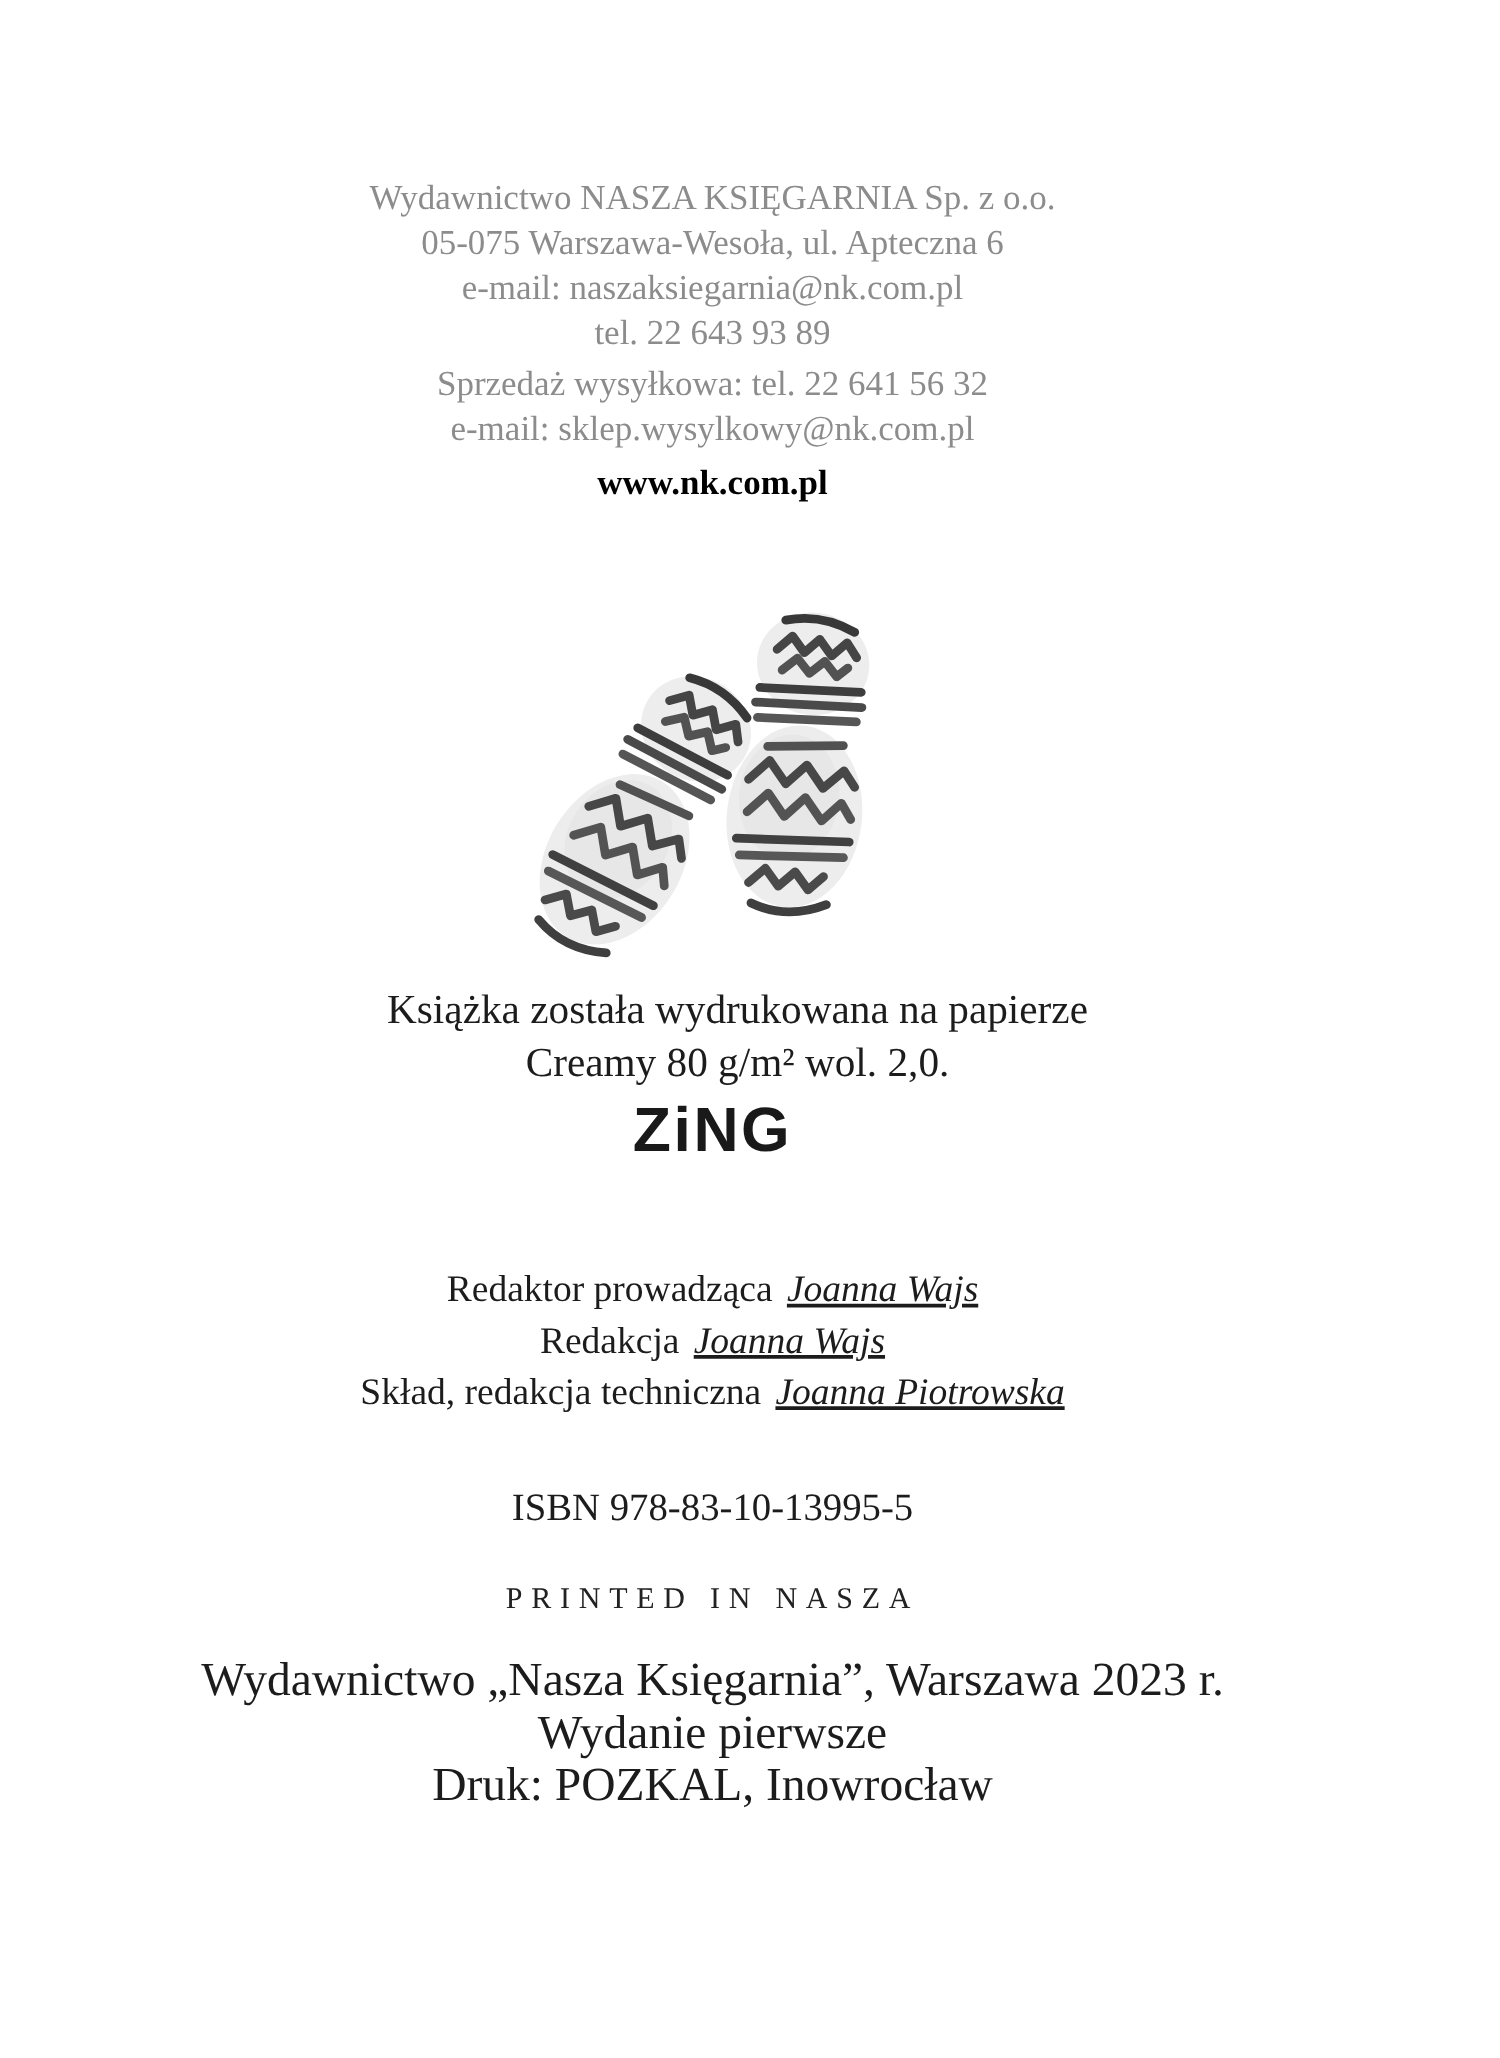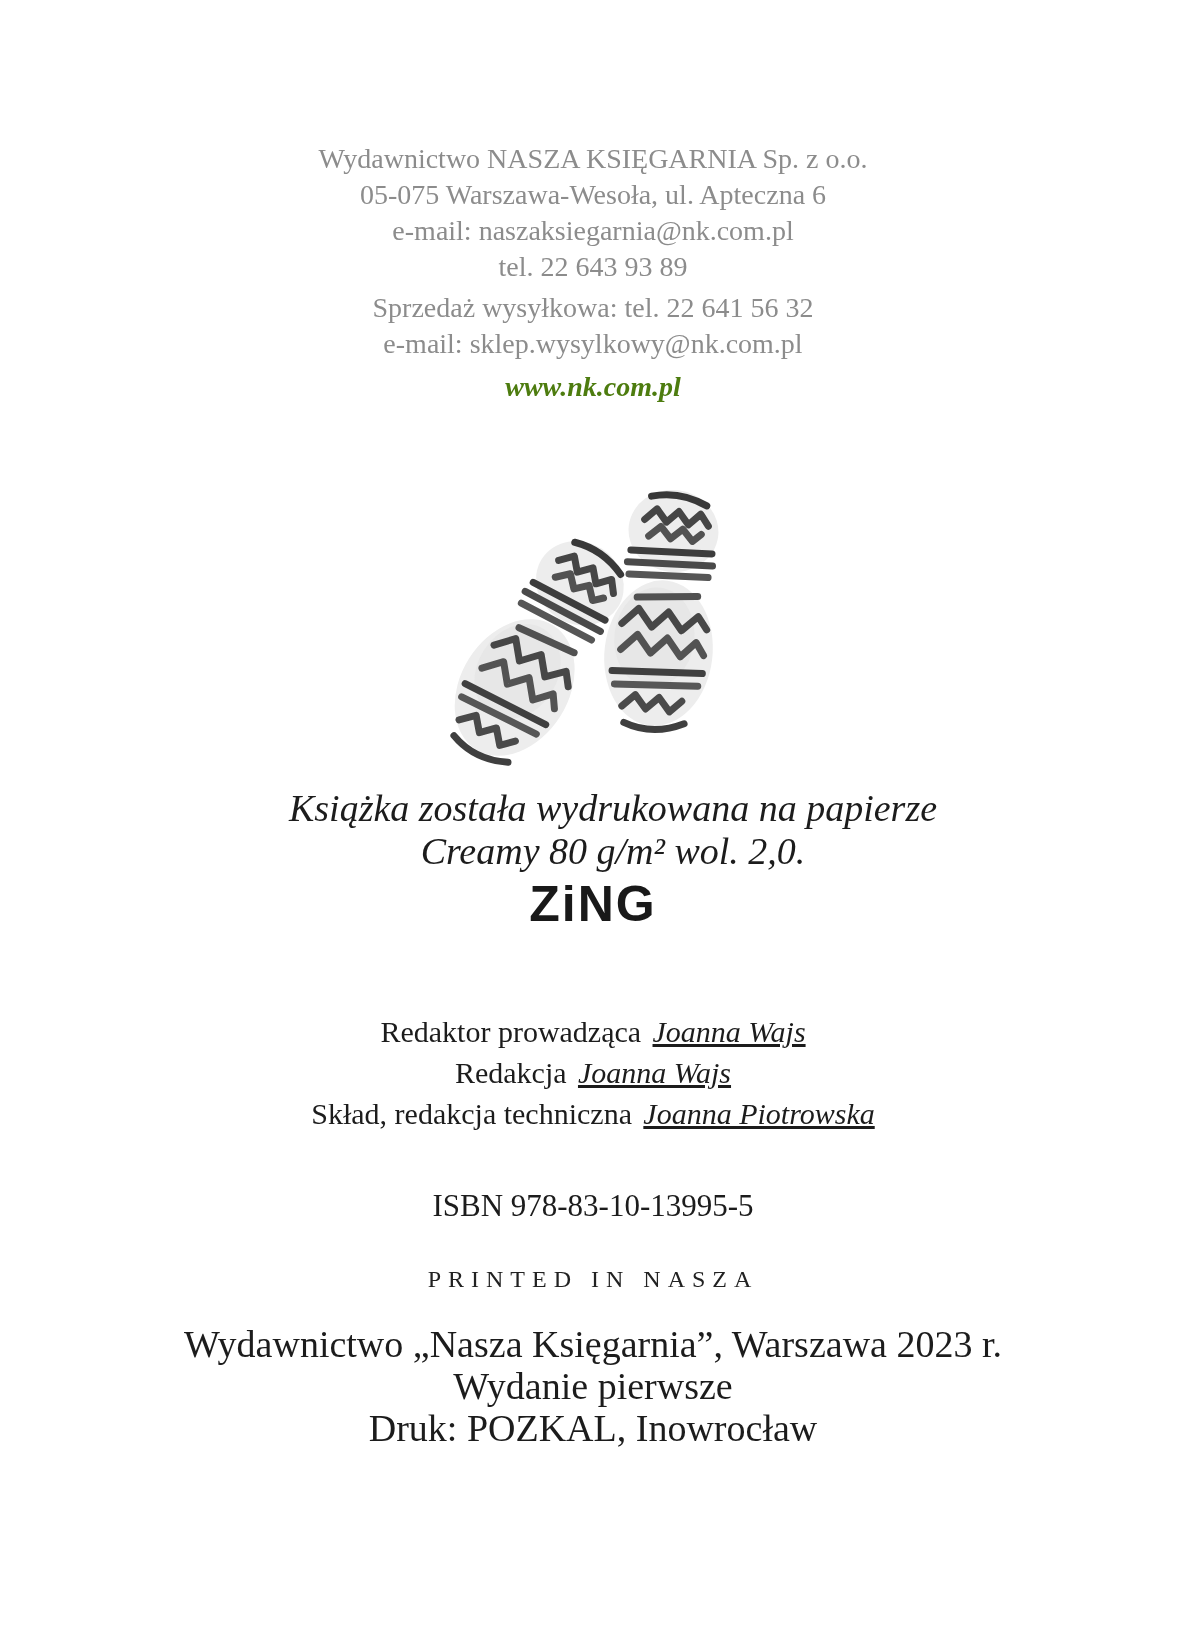--- a/index.html
+++ b/index.html
@@ -9,49 +9,46 @@
     background: #ffffff;
     font-family: "Liberation Serif", "DejaVu Serif", serif;
     color: #1c1c1c;
     overflow: hidden;
   }
   .page { width: 1200px; height: 1646px; position: relative; }
   .content {
     width: 1140px;          
     padding-top: 141px;
     text-align: center;
-    margin-left: 23px;
   }
 
   .gray-block {
     color: #8c8c8c;
     font-size: 28px;
     line-height: 36px;
   }
   .mt-mailorder { margin-top: 5px; }
   .website {
     margin-top: 7px;
     font-weight: bold;
-    color: #4d7c0f;
+    color: #000000;
     font-size: 28px;
     line-height: 36px;
-    font-style: italic;
   }
 
   .illustration {
     margin-top: 70px;
     height: 300px;
     display: flex;
     justify-content: center;
   }
 
   .italic-block {
     margin-top: 12px;
-    font-style: italic;
-    font-size: 38px;
+    font-size: 33px;
     line-height: 43px;
     color: #1c1c1c;
     padding-left: 40px;
   }
 
   .zing {
     margin-top: 2px;
     font-family: "Liberation Sans", "DejaVu Sans", sans-serif;
     font-weight: bold;
     font-size: 50px;

